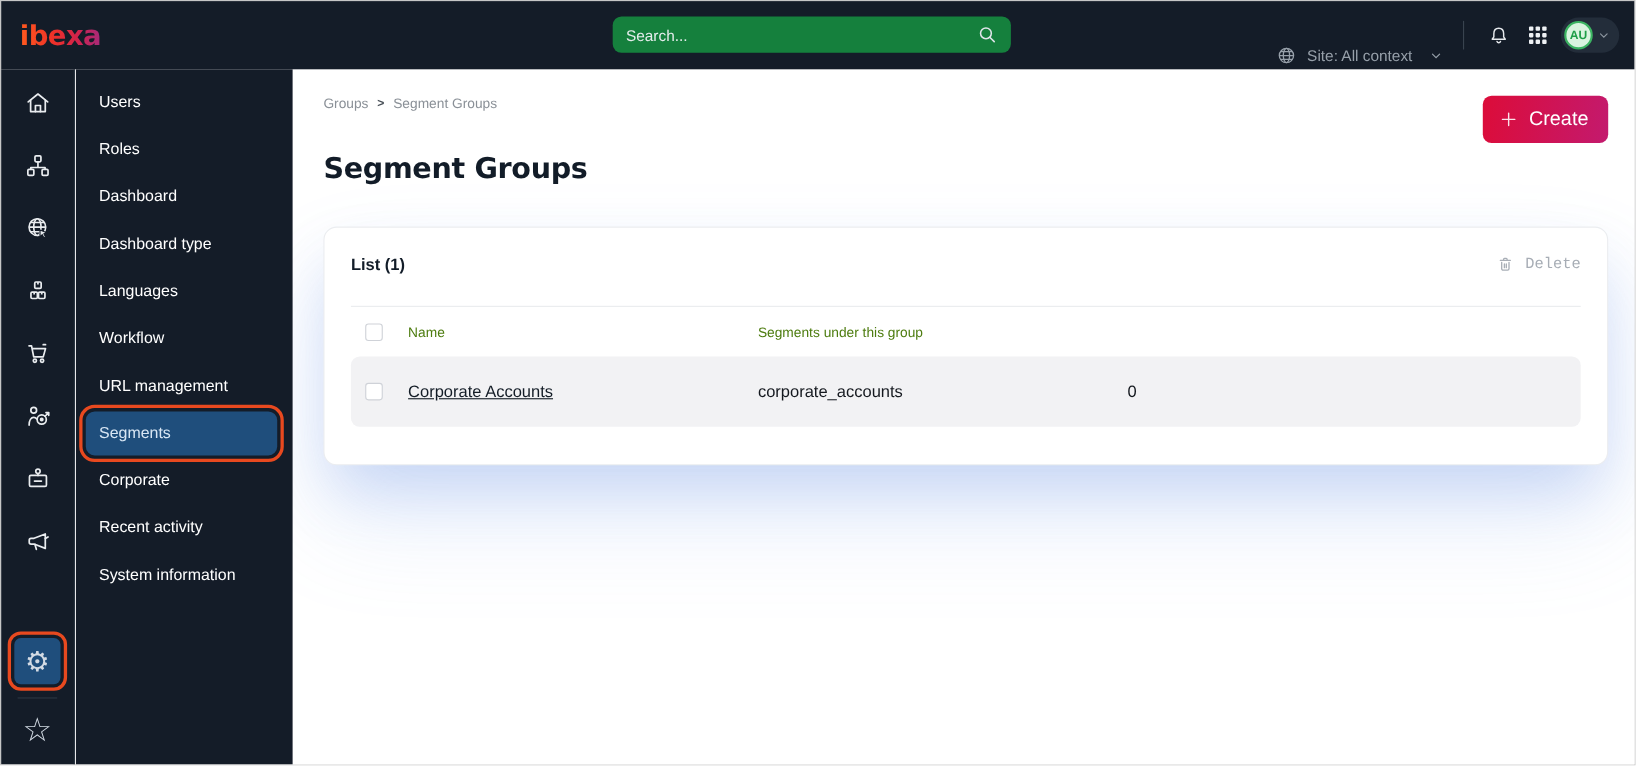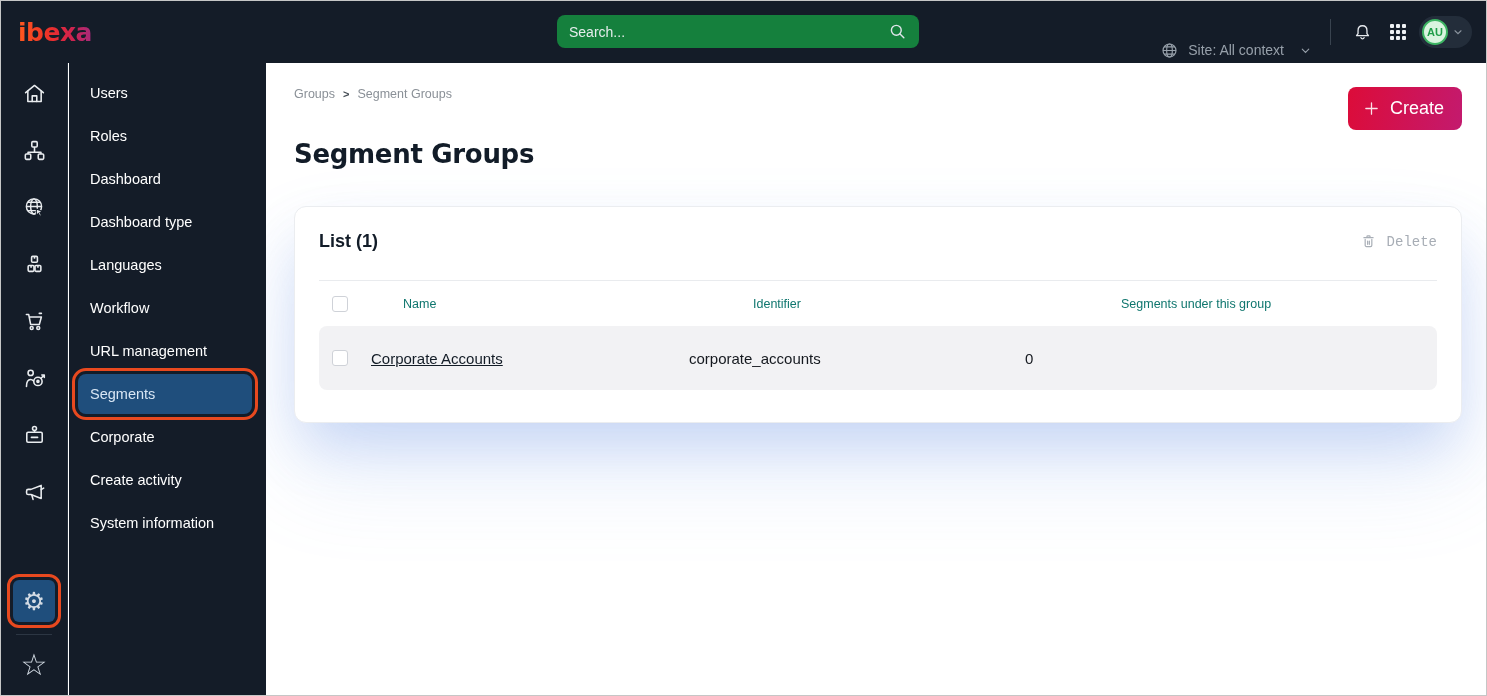--- a/index.html
+++ b/index.html
@@ -44,27 +44,27 @@
   .breadcrumb { position:absolute; top:24px; left:28px; font-size:12.5px; color:#8a9097; display:flex; align-items:center; gap:8px; }
   .breadcrumb .sep { color:#454c54; font-weight:700; font-size:11px; }
   .page-title { position:absolute; top:76px; left:28px; font-family:"DejaVu Sans",sans-serif; font-weight:700; font-size:26px; color:#121c28; letter-spacing:-.3px; }
   .create-btn { position:absolute; top:24px; right:24px; height:43px; padding:0 18px 0 15px; border:none; border-radius:8px;
                 background:linear-gradient(100deg,#dc0c39 0%,#c31a6e 100%); color:#fff; font-size:18px; font-family:"Liberation Sans",sans-serif;
                 display:flex; align-items:center; gap:10px; cursor:pointer; }
 
   .card { position:absolute; top:143px; left:28px; right:24px; height:217px; background:#fff; border:1px solid #ebedf0; border-radius:12px;
           padding:24px 24px 0; box-shadow:0 28px 55px -8px rgba(100,140,225,.28), 0 50px 95px 0 rgba(120,160,235,.16); }
   .card-header { display:flex; justify-content:space-between; align-items:center; }
-  .list-title { font-size:18px; font-weight:700; color:#121c28; }
+  .list-title { font-size:15px; font-weight:700; color:#121c28; }
   .delete-btn { display:flex; align-items:center; gap:9px; color:#a7adb5; font-size:14px; background:none; border:none;
                 font-family:Liberation Mono, monospace; cursor:default; }
   .card-divider { height:1px; background:#e9ebee; margin-top:28px; }
 
   .grid-cols { display:grid; grid-template-columns:52px 318px 336px 1fr; align-items:center; }
-  .table-head { padding:15px 0 11px; color:#0f766e; font-size:12.5px;gap:32px; }
+  .table-head { padding:15px 0 11px; color:#4d7c0f; font-size:12.5px; }
   .checkbox { width:16px; height:16px; border:1px solid #cfd2d8; border-radius:3px; background:#fff; margin-left:13px; cursor:pointer; }
   .data-row { background:#f2f2f4; border-radius:8px; height:64px; margin-top:3px; font-size:15px; color:#15191f; }
   .row-link { color:#131c26; text-decoration:underline; cursor:pointer; }
 
   svg { display:block; }
 </style>
 </head>
 <body>
 
 <div class="viewport">
@@ -232,21 +232,21 @@
   <nav class="menu">
     <div class="menu-item">Users</div>
     <div class="menu-item">Roles</div>
     <div class="menu-item">Dashboard</div>
     <div class="menu-item">Dashboard type</div>
     <div class="menu-item">Languages</div>
     <div class="menu-item">Workflow</div>
     <div class="menu-item">URL management</div>
     <div class="menu-item active">Segments</div>
     <div class="menu-item">Corporate</div>
-    <div class="menu-item">Create activity</div>
+    <div class="menu-item">Recent activity</div>
     <div class="menu-item">System information</div>
   </nav>
 
   <main class="content">
     <div class="breadcrumb">
       <span>Groups</span>
       <span class="sep">&gt;</span>
       <span>Segment Groups</span>
     </div>
 
@@ -274,21 +274,20 @@
           </span>
           <span>Delete</span>
         </button>
       </div>
 
       <div class="card-divider"></div>
 
       <div class="grid-cols table-head">
         <span class="checkbox"></span>
         <span>Name</span>
-        <span>Identifier</span>
         <span>Segments under this group</span>
       </div>
 
       <div class="grid-cols data-row">
         <span class="checkbox"></span>
         <a class="row-link">Corporate Accounts</a>
         <span>corporate_accounts</span>
         <span>0</span>
       </div>
     </section>

